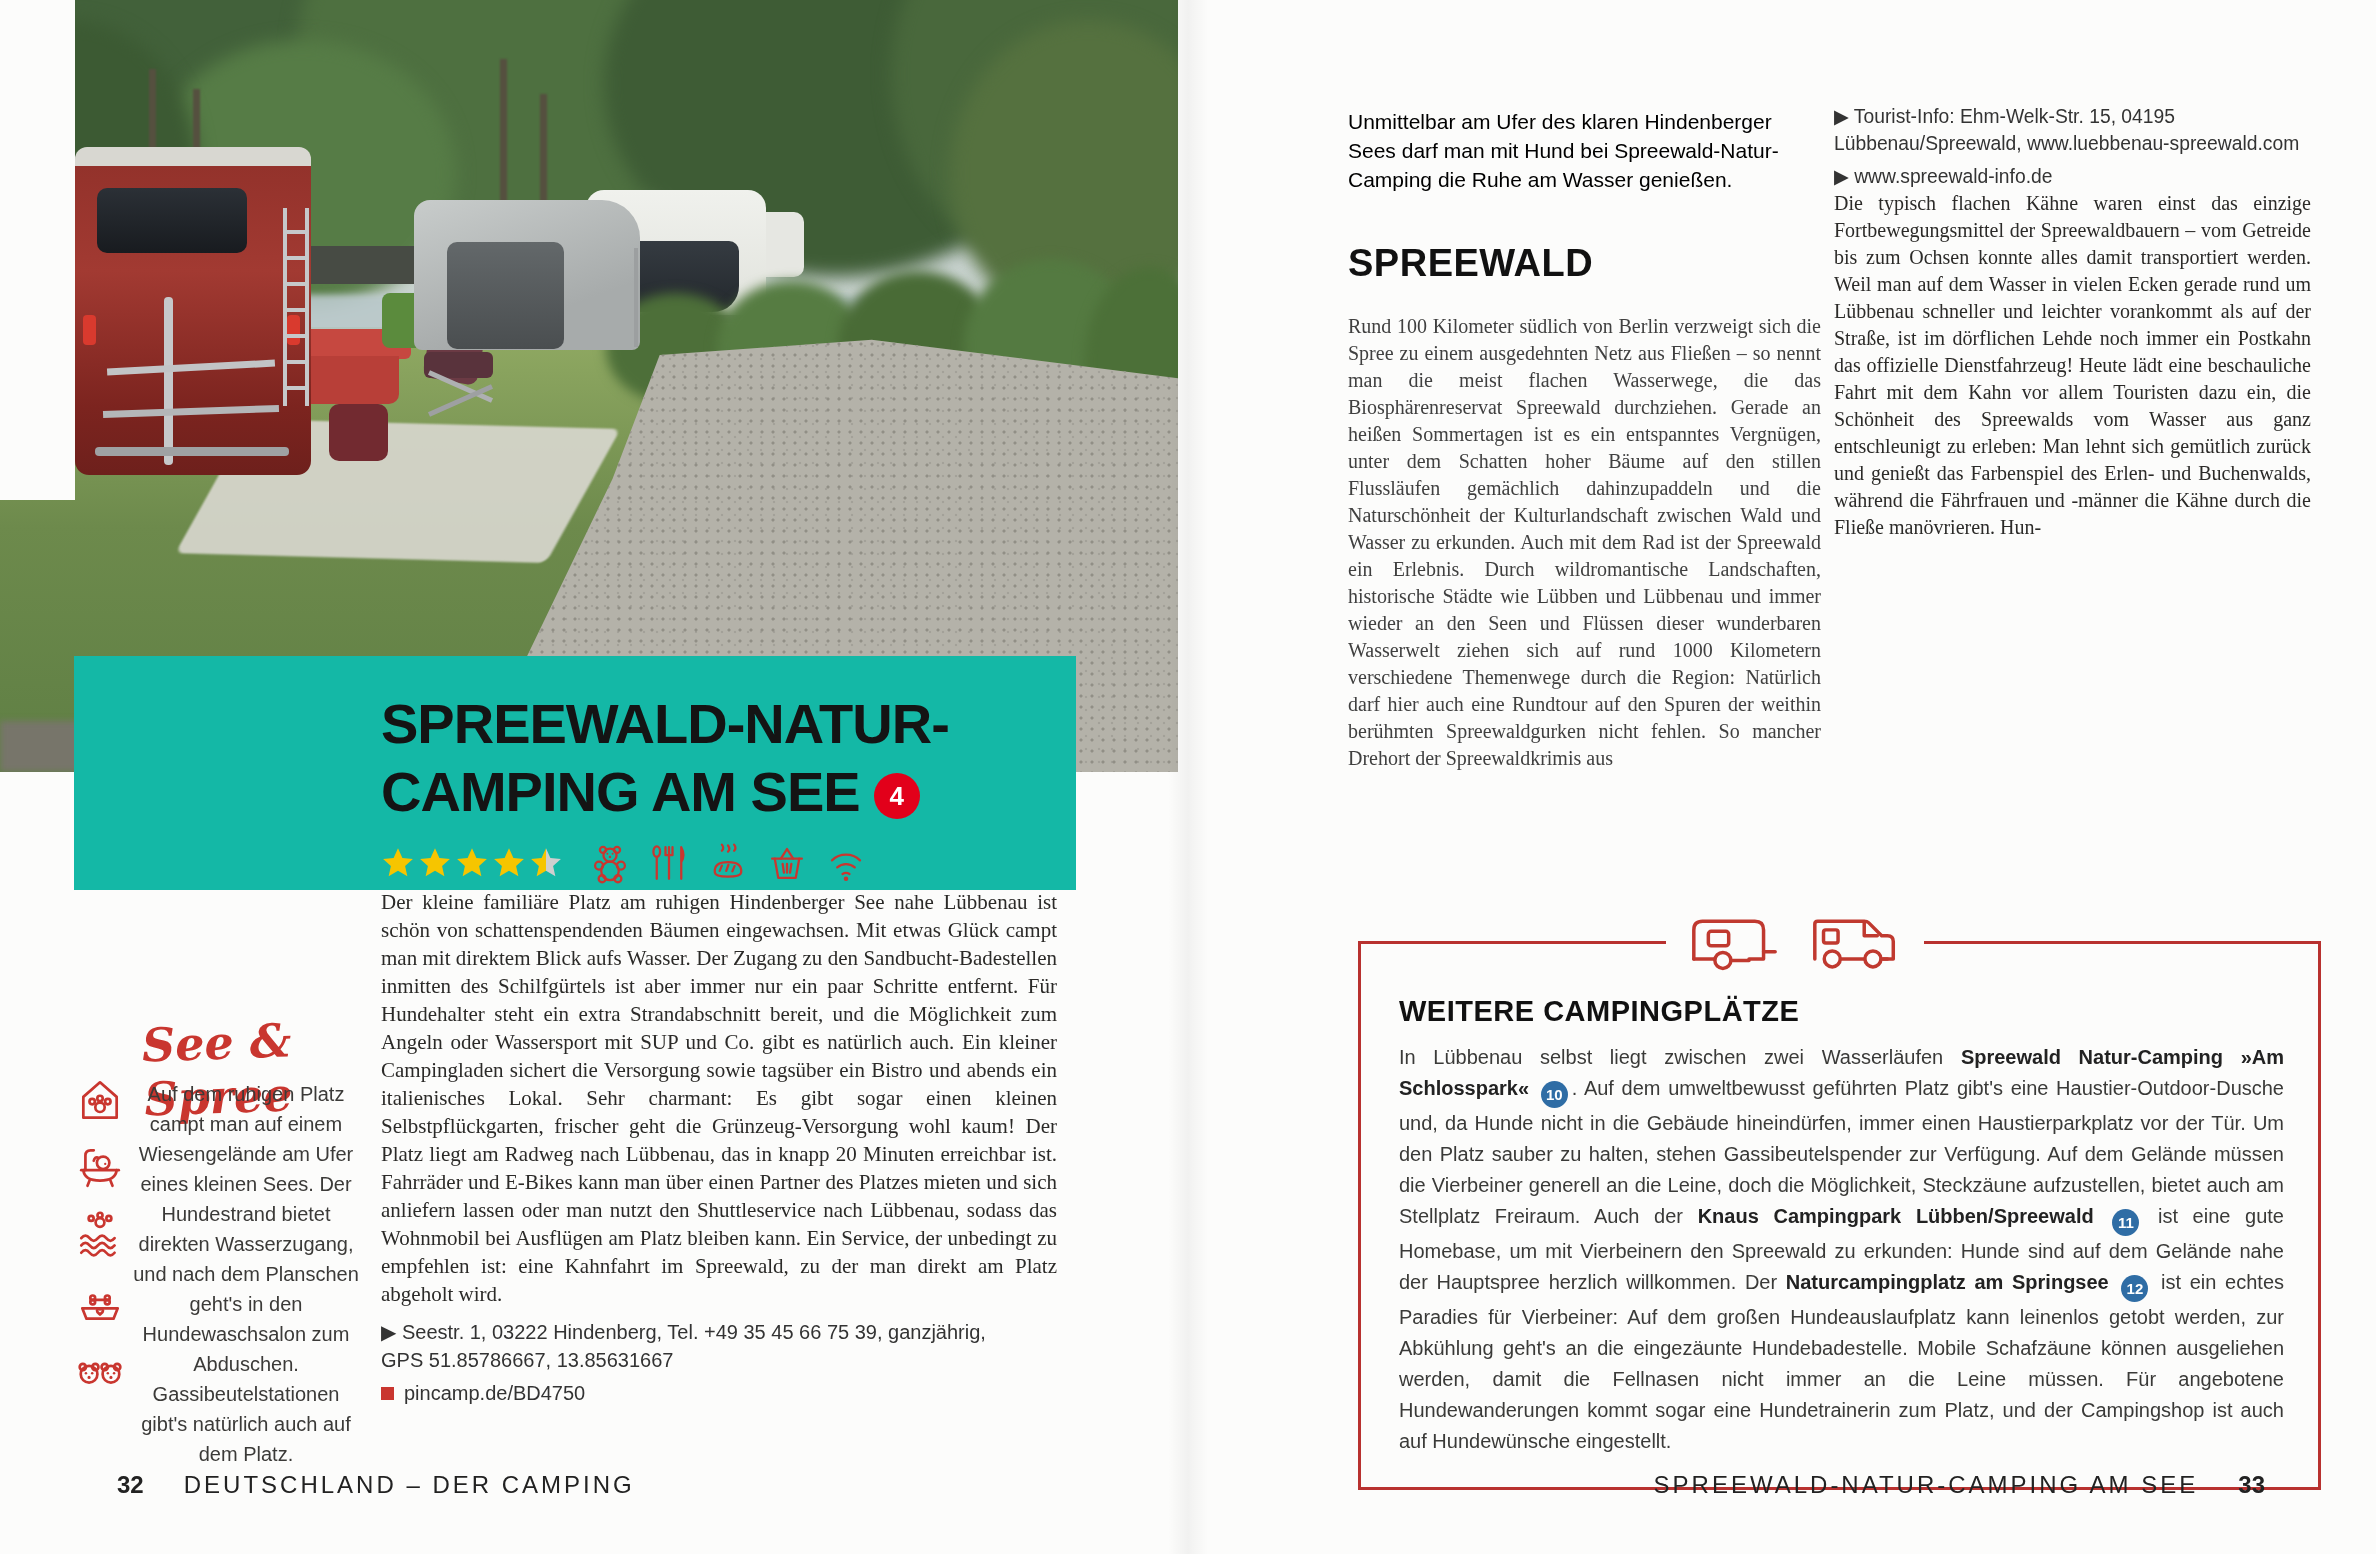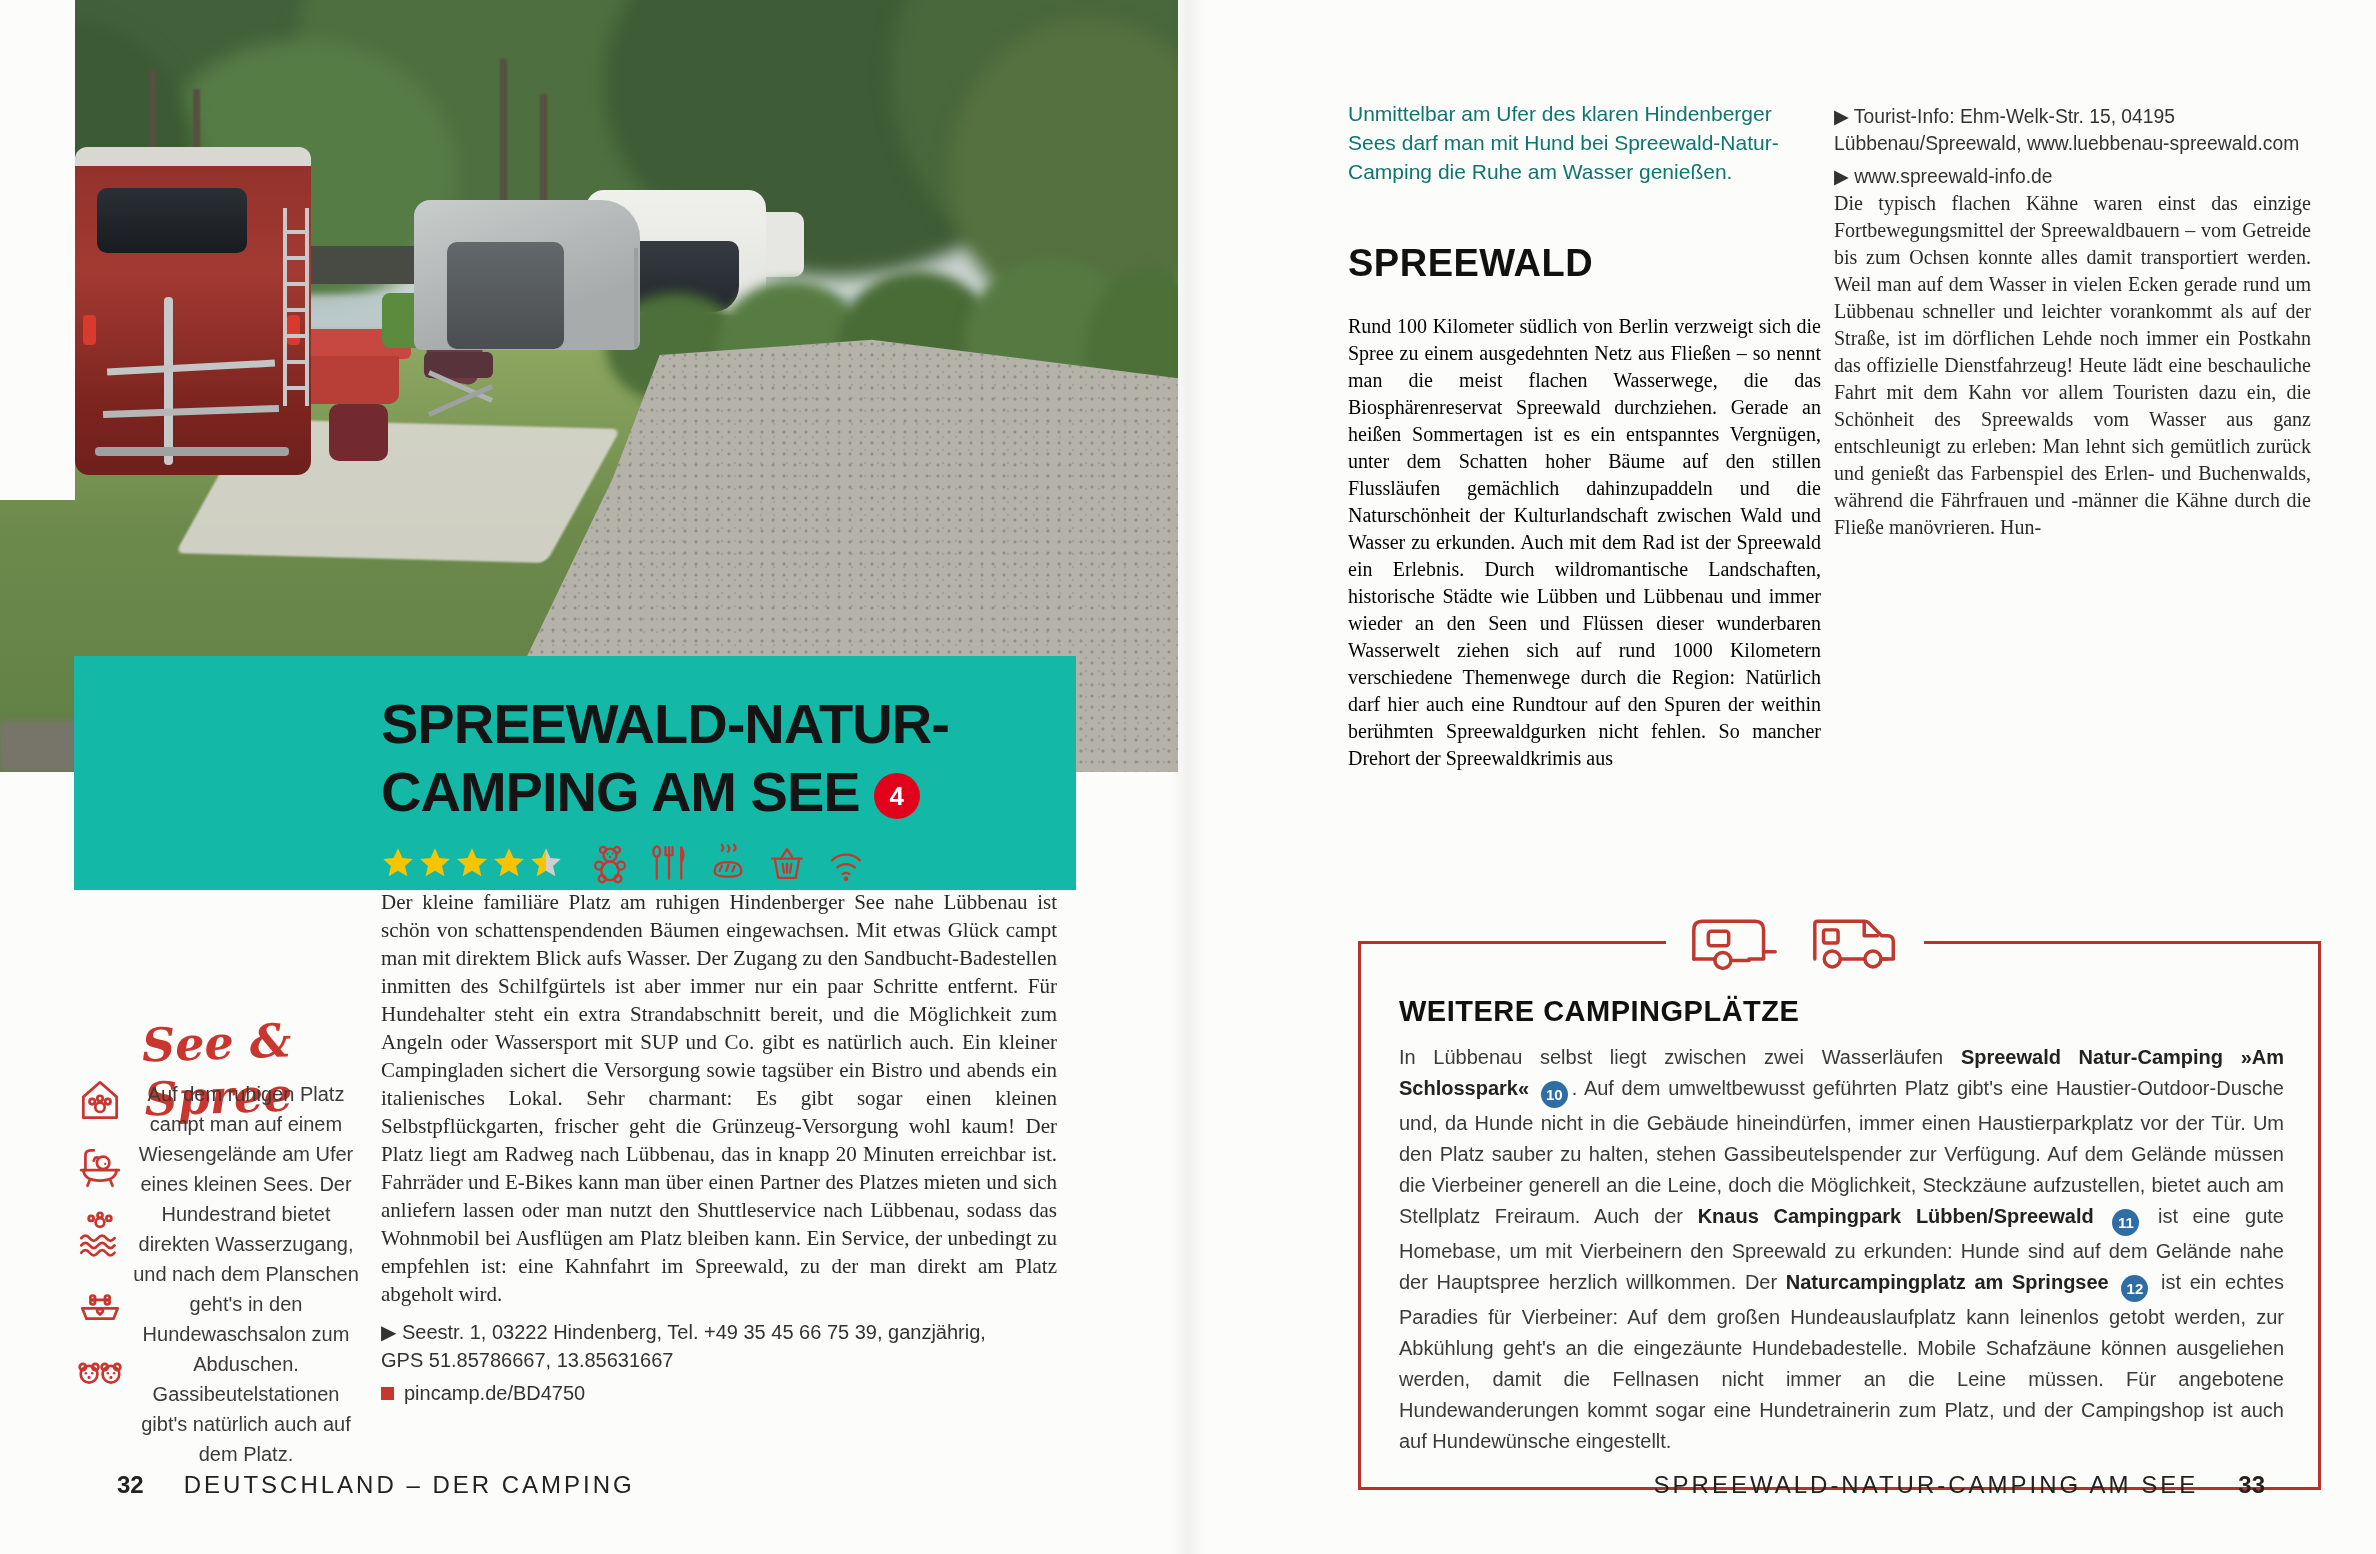--- a/index.html
+++ b/index.html
@@ -43,27 +43,27 @@
   .weblink{margin:8px 0 0 0;font-size:20px;color:#333;}
   .sq{display:inline-block;width:13px;height:13px;background:#c9362f;margin-right:10px;}
   .footer{position:absolute;top:1471px;font-size:24px;color:#222;}
   .footer .num{font-weight:700;}
   .footer .lbl{letter-spacing:3px;}
   .footer-l{left:117px;}
   .footer-l .lbl{margin-left:40px;}
   .footer-r{right:111px;text-align:right;}
   .footer-r .num{margin-left:40px;}
   
-  .intro{position:absolute;left:1348px;top:99px;width:461px;margin:0;
-         font-size:21px;line-height:29px;color:#0f766e;}
+  .intro{position:absolute;left:1348px;top:107px;width:461px;margin:0;
+         font-size:21px;line-height:29px;color:#000000;}
   .h-spreewald{position:absolute;left:1348px;top:242px;margin:0;font-size:38px;font-weight:700;
                letter-spacing:0.5px;color:#111;}
   .col1{position:absolute;left:1348px;top:313px;width:473px;margin:0;
         font-family:"Liberation Serif","DejaVu Serif",serif;font-size:20px;line-height:27px;
-        text-align:justify;color:#000000;}
+        text-align:justify;color:#404040;}
   .col2{position:absolute;left:1834px;top:97px;width:477px;}
   .col2 .serif{margin:0;font-family:"Liberation Serif","DejaVu Serif",serif;font-size:20px;
                line-height:27px;text-align:justify;color:#2b2a28;}
   .bullet{margin:6px 0 0 0;font-size:19.3px;line-height:27px;color:#333;}
   .h-kahnfahrt{margin:22px 0 12px 0;width:376px;font-size:27px;line-height:32px;font-weight:700;
                color:#111;}
   .info-box{position:absolute;left:1358px;top:941px;width:963px;min-height:479px;box-sizing:border-box;
             border:3px solid #b8312f;padding:51px 34px 30px 38px;background:#fcfcfb;}
   .box-icons{position:absolute;top:-42px;left:305px;background:#fcfcfb;padding:0 22px;display:flex;
              gap:28px;color:#c0392f;}

